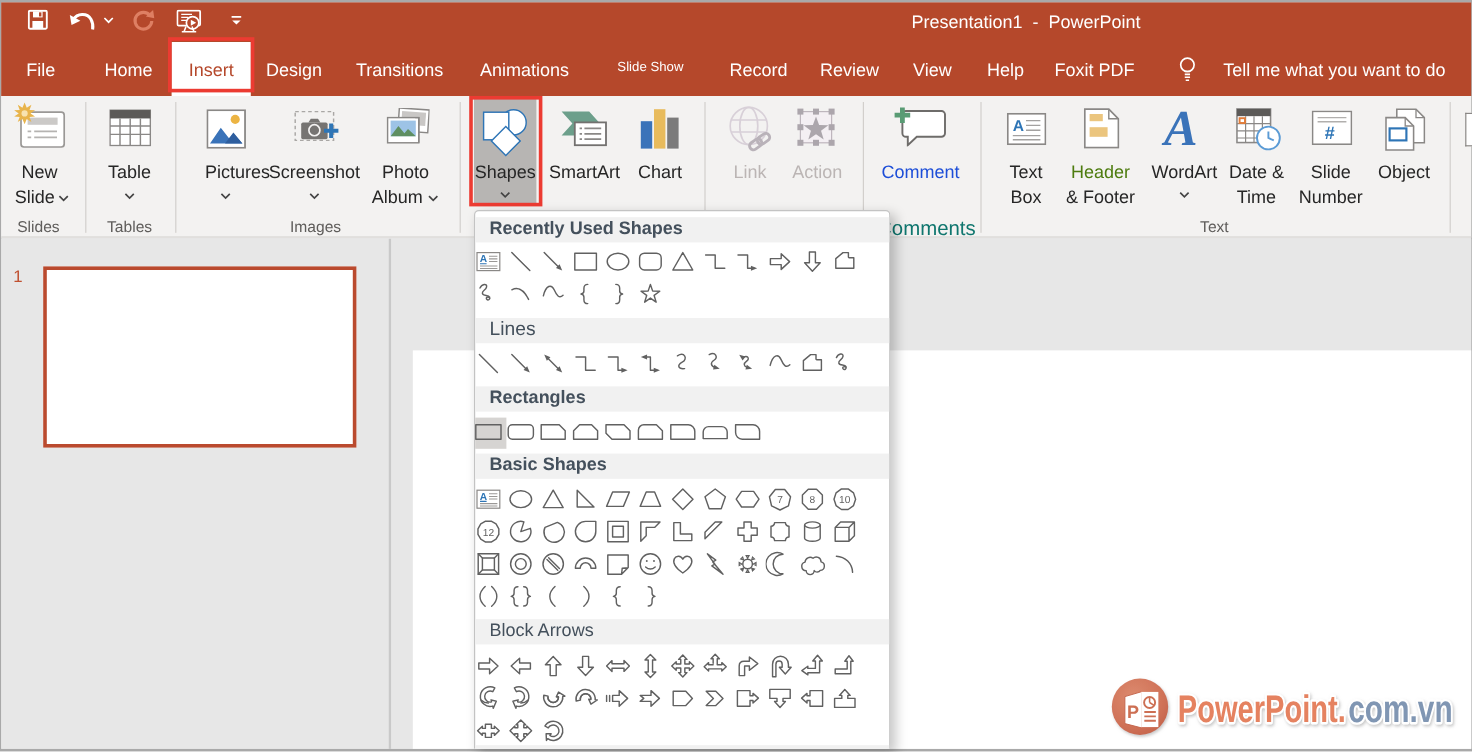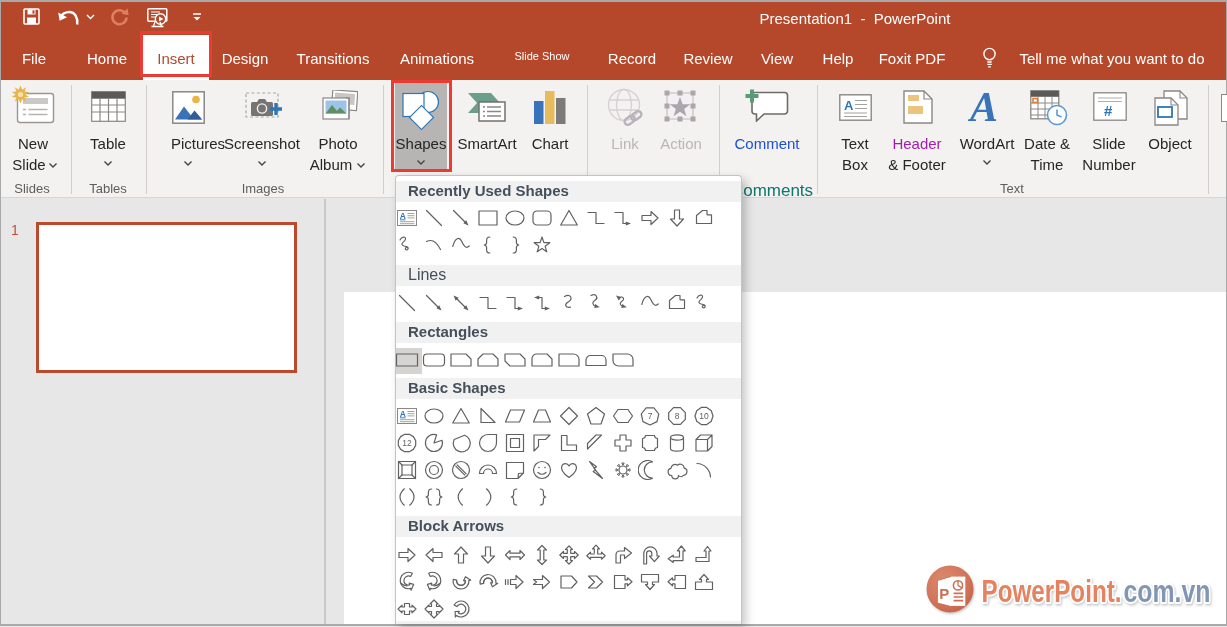--- a/index.html
+++ b/index.html
@@ -190,21 +190,21 @@
 <path d="M16 6.5 h12 M16 10.5 h12 M16 14.5 h12 M5 19 h23 M5 22.5 h23" stroke="#a3a1a0" stroke-width="1.2"></path>
 </svg>
 <div class="a ct" style="left:855px;top:135px;font-size:15px;color:#262626">Text</div>
 <div class="a ct" style="left:855px;top:156px;font-size:15px;color:#262626">Box</div>
 <svg class="a" style="left:903px;top:90px" width="30" height="34" viewBox="0 0 30 34">
 <path d="M1 1 H21 L29 9 V33 H1 Z" fill="#fff" stroke="#8a8886" stroke-width="1.4"></path>
 <path d="M21 1 V9 H29" fill="none" stroke="#8a8886" stroke-width="1.2"></path>
 <rect x="5" y="5" width="11" height="6" fill="#EBC57E"></rect>
 <rect x="5" y="16" width="15" height="8" fill="#EBC57E"></rect>
 </svg>
-<div class="a ct" style="left:917px;top:135px;font-size:15px;color:#a21caf">Header</div>
+<div class="a ct" style="left:917px;top:135px;font-size:15px;color:#4d7c0f">Header</div>
 <div class="a ct" style="left:917px;top:156px;font-size:15px;color:#262626">&amp; Footer</div>
 <svg class="a" style="left:968px;top:88px" width="40" height="38" viewBox="0 0 40 38">
 <text x="2" y="33" font-family="Liberation Serif" font-size="42" font-style="italic" font-weight="bold" fill="#3A73B9">A</text>
 </svg>
 <div class="a ct" style="left:987px;top:135px;font-size:15px;color:#262626">WordArt</div>
 <svg class="a" style="left:982px;top:159px" width="10" height="7" viewBox="0 0 10 7">
     <path d="M1.5 1.5 L5 5 L8.5 1.5" fill="none" stroke="#444" stroke-width="1.4"></path>
   </svg>
 <svg class="a" style="left:1030px;top:90px" width="38" height="36" viewBox="0 0 38 36">
 <rect x="0.8" y="0.8" width="28" height="28" fill="#fff" stroke="#8a8886" stroke-width="1.3"></rect>
@@ -265,21 +265,21 @@
 <div class="a" style="left:395px;top:175px;width:347px;height:449px;background:#fff;border:1px solid #C3C3C3;border-bottom:none;border-radius:4px 4px 0 0;box-shadow:4px 4px 10px rgba(0,0,0,0.22)"></div>
 <div class="a" style="left:396px;top:181px;width:345px;height:21px;background:#F1F1F1"></div>
 <div class="a" style="left:408px;top:182px;font-size:15px;font-weight:bold;color:#44505c">Recently Used Shapes</div>
 <div class="a" style="left:396px;top:265px;width:345px;height:21px;background:#F1F1F1"></div>
 <div class="a" style="left:408px;top:266px;font-size:16px;font-weight:normal;color:#44505c">Lines</div>
 <div class="a" style="left:396px;top:322px;width:345px;height:21px;background:#F1F1F1"></div>
 <div class="a" style="left:408px;top:323px;font-size:15px;font-weight:bold;color:#44505c">Rectangles</div>
 <div class="a" style="left:396px;top:378px;width:345px;height:21px;background:#F1F1F1"></div>
 <div class="a" style="left:408px;top:379px;font-size:15px;font-weight:bold;color:#44505c">Basic Shapes</div>
 <div class="a" style="left:396px;top:516px;width:345px;height:21px;background:#F1F1F1"></div>
-<div class="a" style="left:408px;top:517px;font-size:15px;font-weight:bold;color:#44505c">Block Arrows</div>
+<div class="a" style="left:408px;top:517px;font-size:15px;font-weight:normal;color:#44505c">Block Arrows</div>
 <div class="a" style="left:396px;top:621px;width:345px;height:3px;background:#F1F1F1"></div>
 <div class="a" style="left:396px;top:348px;width:26px;height:26px;background:#D6D4D2"></div>
 <svg class="a" style="left:395px;top:206px" width="24" height="24" viewBox="0 0 24 24">
     <rect x="2.5" y="4.5" width="19" height="15" stroke="#8a8886" fill="#fff" stroke-width="1"></rect>
     <text x="4.8" y="12.6" font-size="8.5" font-weight="bold" font-family="Liberation Sans" fill="#2E75B6" stroke="none">A</text>
     <path d="M5 13.8 h5.5" stroke="#2E75B6" stroke-width="0.9" fill="none"></path>
     <path d="M12.5 7.5 h7 M12.5 9.7 h7 M12.5 11.9 h7 M5 15.7 h14.5 M5 17.7 h14.5" stroke="#9a9896" stroke-width="0.9" fill="none"></path>
   </svg>
 <svg class="a" style="left:422px;top:206px" width="24" height="24" viewBox="0 0 24 24">
     <path d="M4.5 4.5 L19.5 19.5" stroke="#616161" fill="none" stroke-width="1.2" stroke-linejoin="round" stroke-linecap="round"></path>

